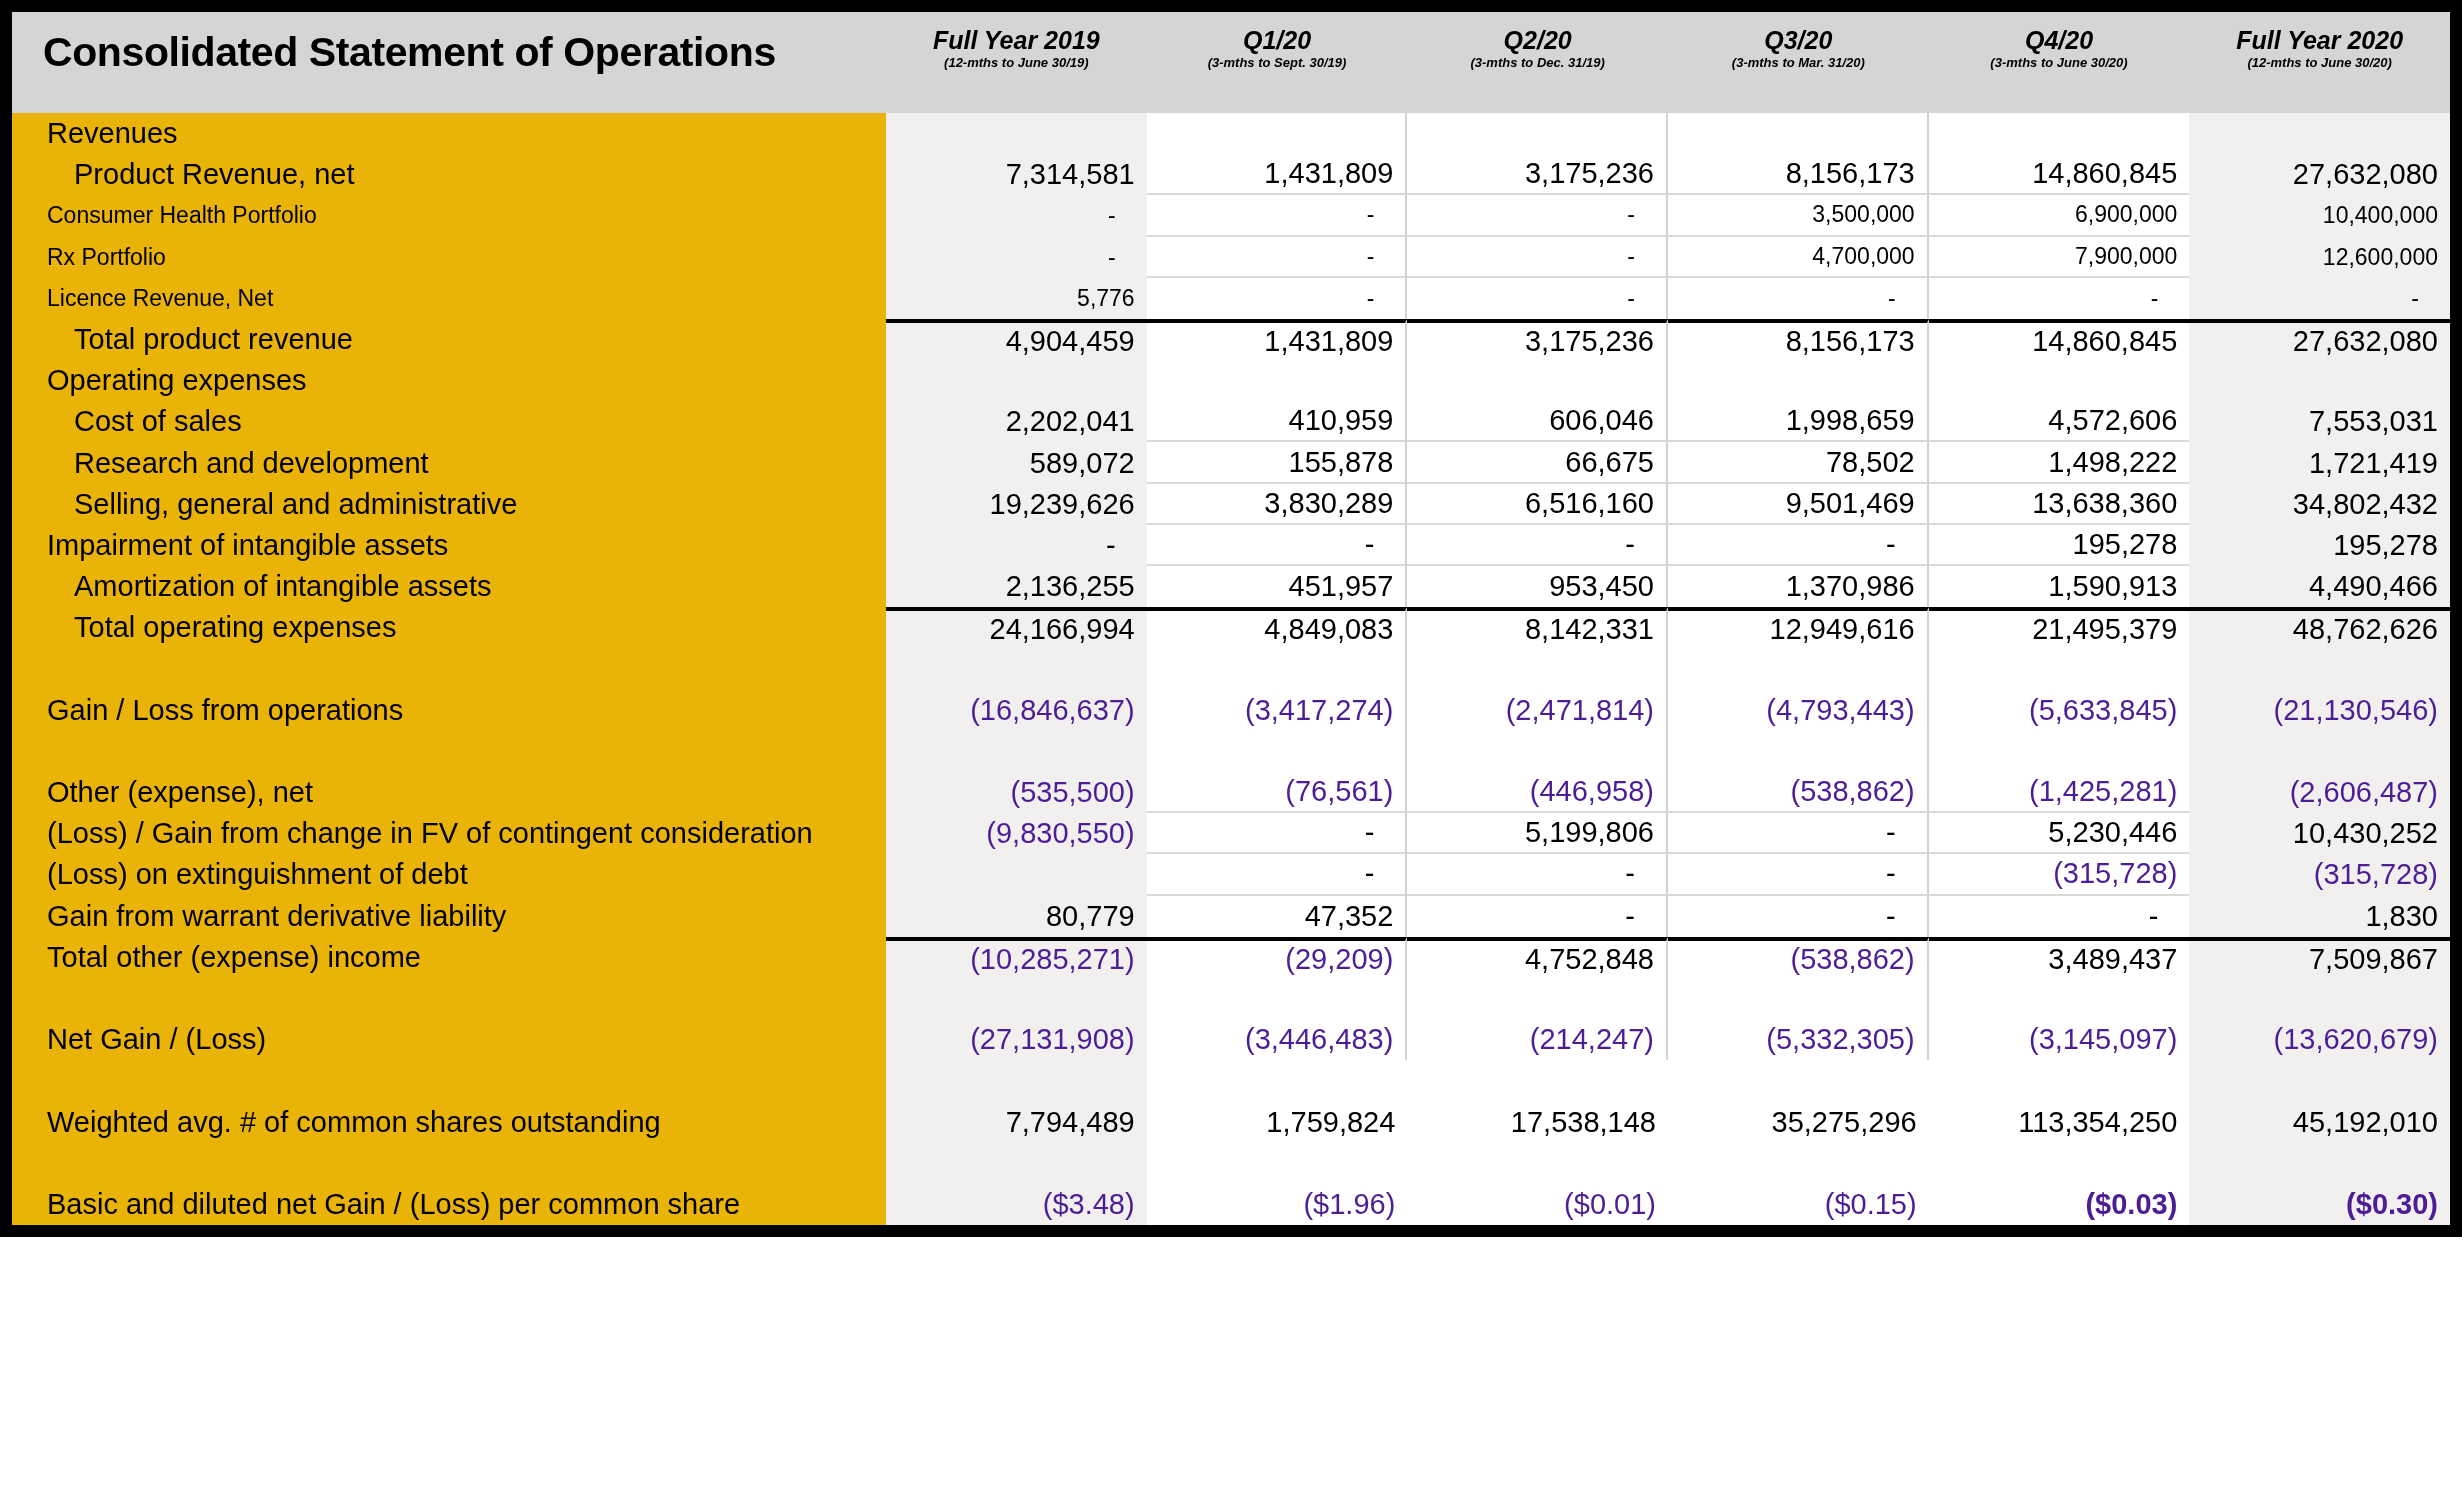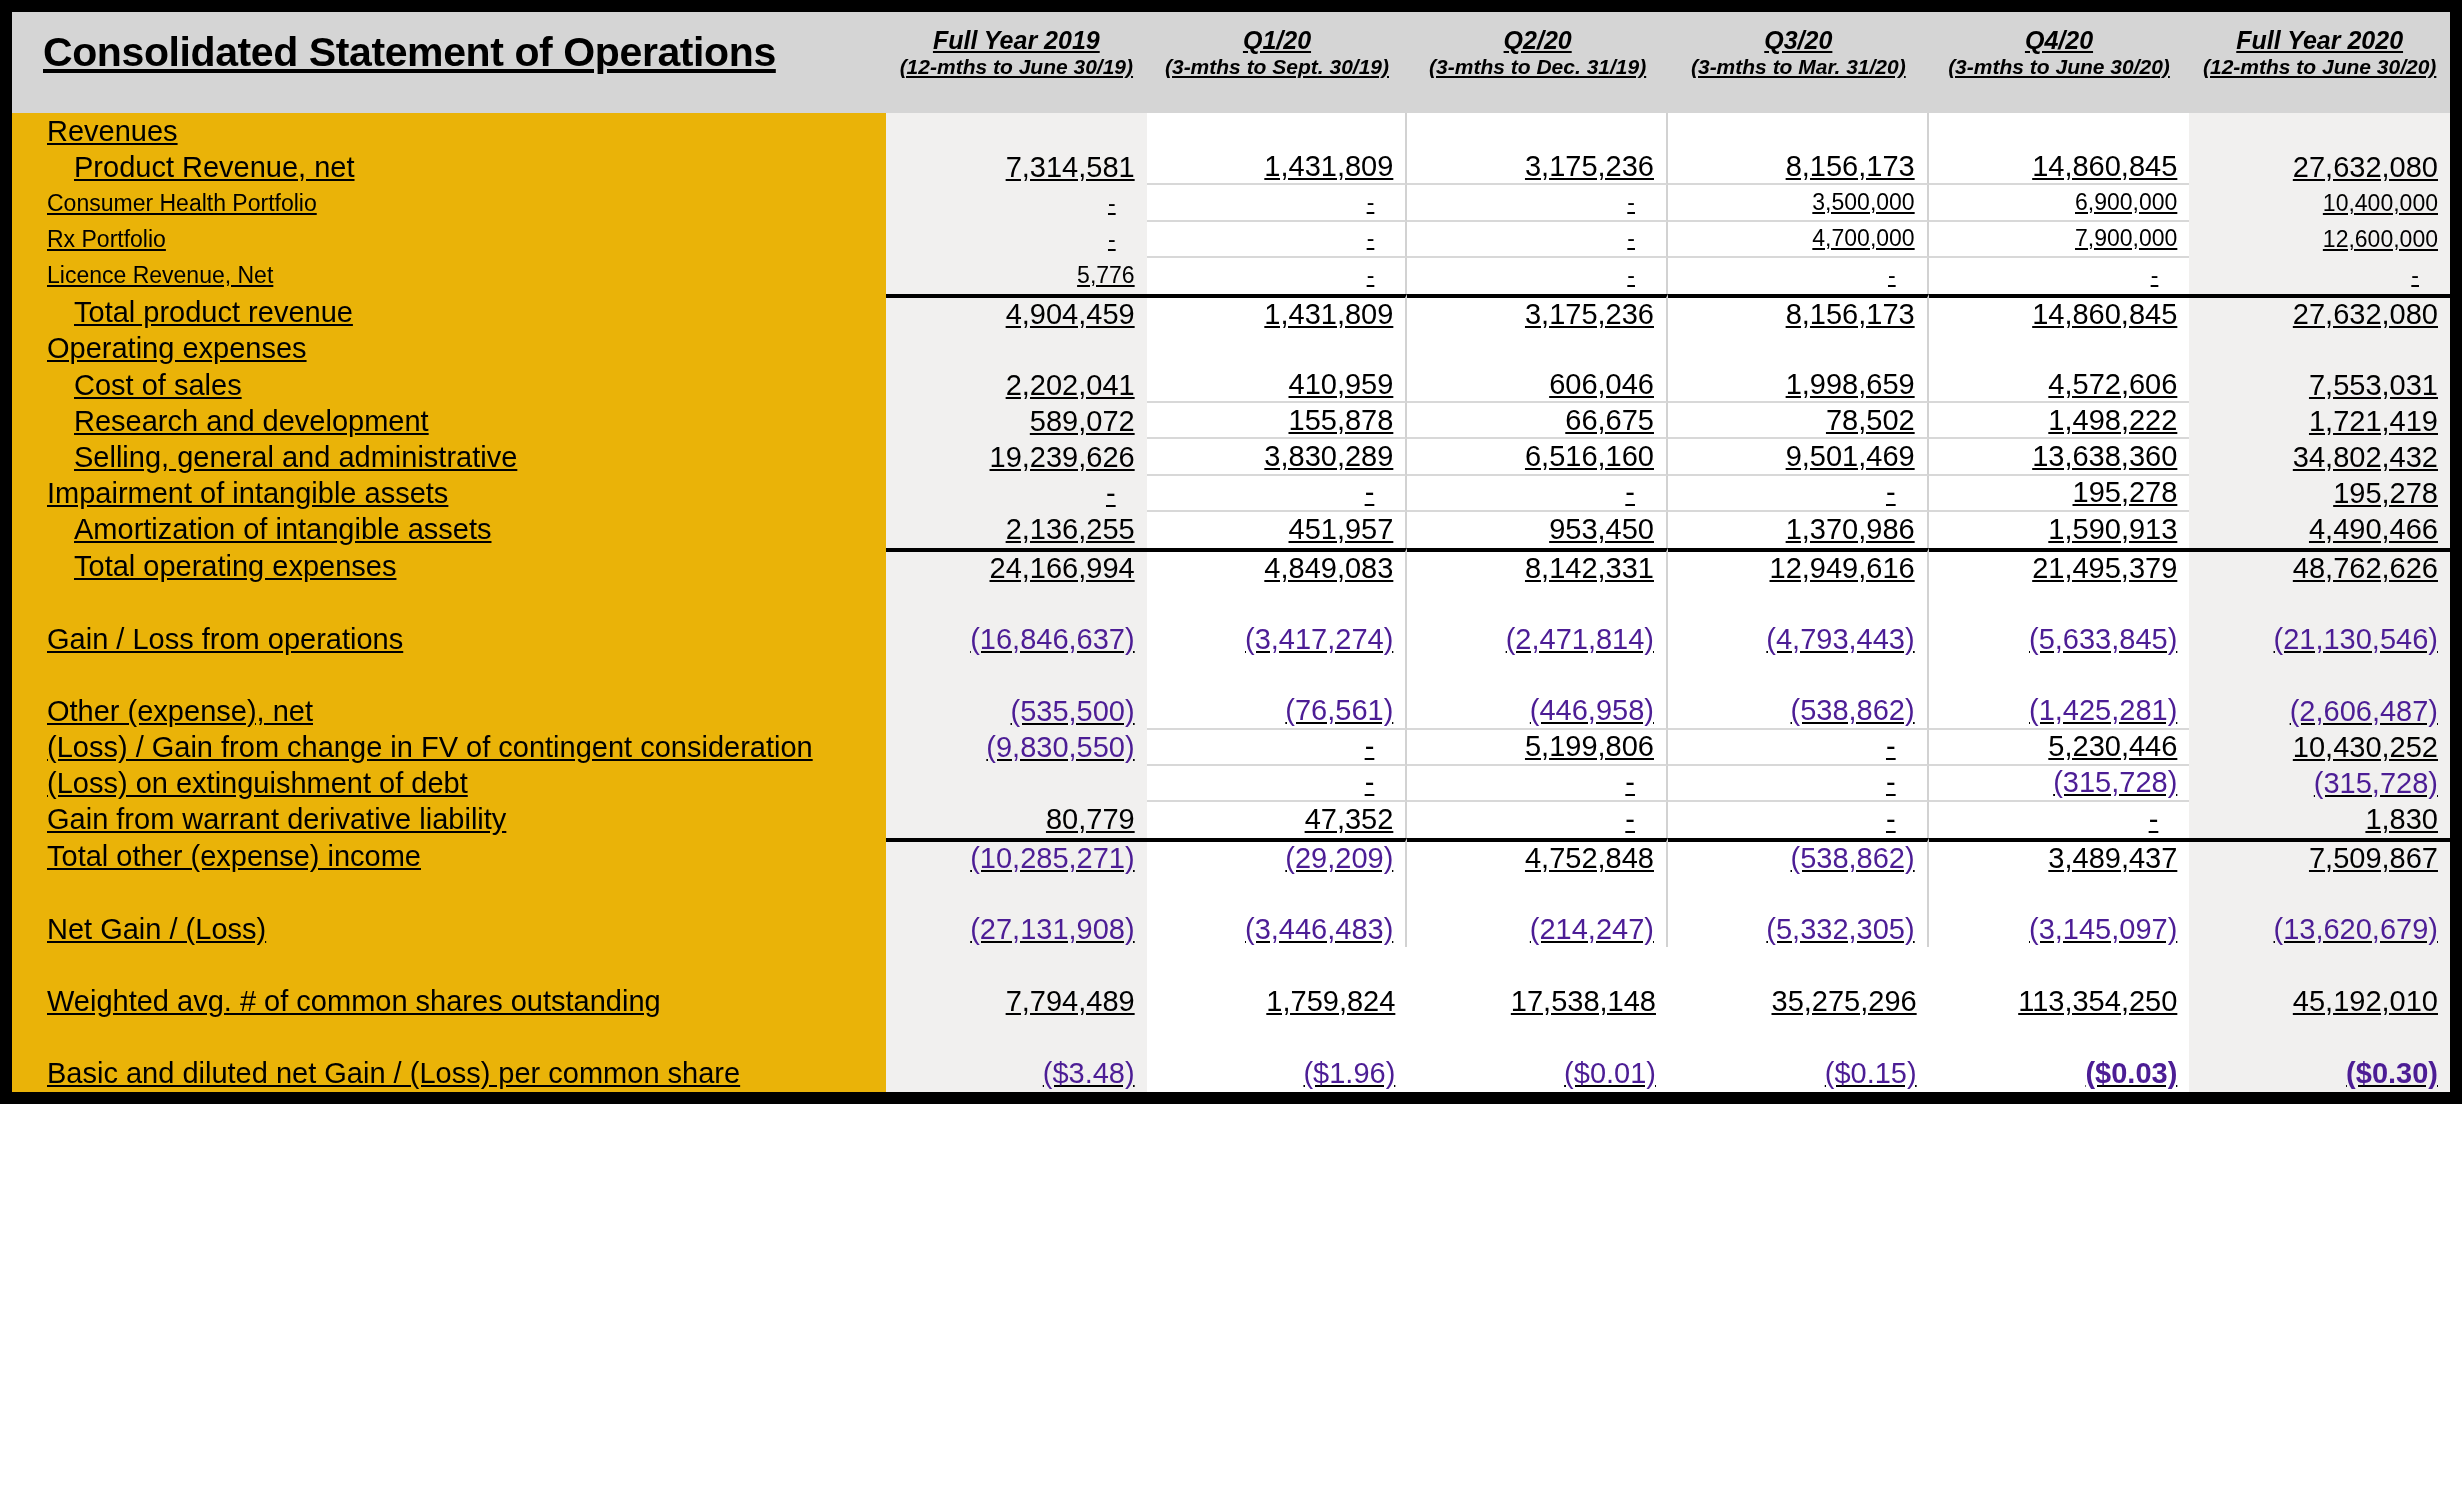--- a/index.html
+++ b/index.html
@@ -1,29 +1,29 @@
 <!DOCTYPE html>
 <html style="font-size:14px"><head>
 <meta charset="utf-8">
 <style>
   html,body{margin:0;padding:0;background:#fff;}
-  .sheet{position:relative;width:2462px;height:1104px;background:#fff;
+  .sheet{position:relative;width:2462px;height:1237px;background:#fff;
     border:12px solid #000;box-sizing:border-box;
-    font-family:"Liberation Sans","DejaVu Sans",sans-serif;color:#000;text-decoration:underline;}
+    font-family:"Liberation Sans","DejaVu Sans",sans-serif;color:#000;}
   .grid{display:grid;width:100%;height:100%;
     grid-template-columns:874px repeat(6,1fr);
     grid-template-rows:101px repeat(27,1fr);}
   
   .hcell{background:#d5d5d5;display:flex;box-sizing:border-box;}
   .lab-h{align-items:flex-start;padding:17.3px 0 0 31px;}
   .title{font-size:41px;font-weight:bold;letter-spacing:-0.4px;line-height:1.15;}
   .num-h{flex-direction:column;align-items:center;
     padding:14px 3.5px 7px;}
   .chead{font-size:25px;font-weight:bold;font-style:italic;white-space:nowrap;}
-  .csub{font-size:21px;font-weight:bold;font-style:italic;white-space:nowrap;}
+  .csub{font-size:13px;font-weight:bold;font-style:italic;white-space:nowrap;}
   
   .cell{display:flex;align-items:center;box-sizing:border-box;position:relative;}
   .bg-lab{background:#eab308;}
   .bg-fy{background:#f1f0ef;}
   .bg-q{background:#ffffff;}
   .lab{font-size:29px;padding-left:35px;white-space:nowrap;overflow:hidden;}
   .lab.ind1{padding-left:62px;}
   .lab.ind2{}
   .lab.small{font-size:23px;}
   .num{justify-content:flex-end;font-size:29px;padding-right:12px;white-space:nowrap;}

